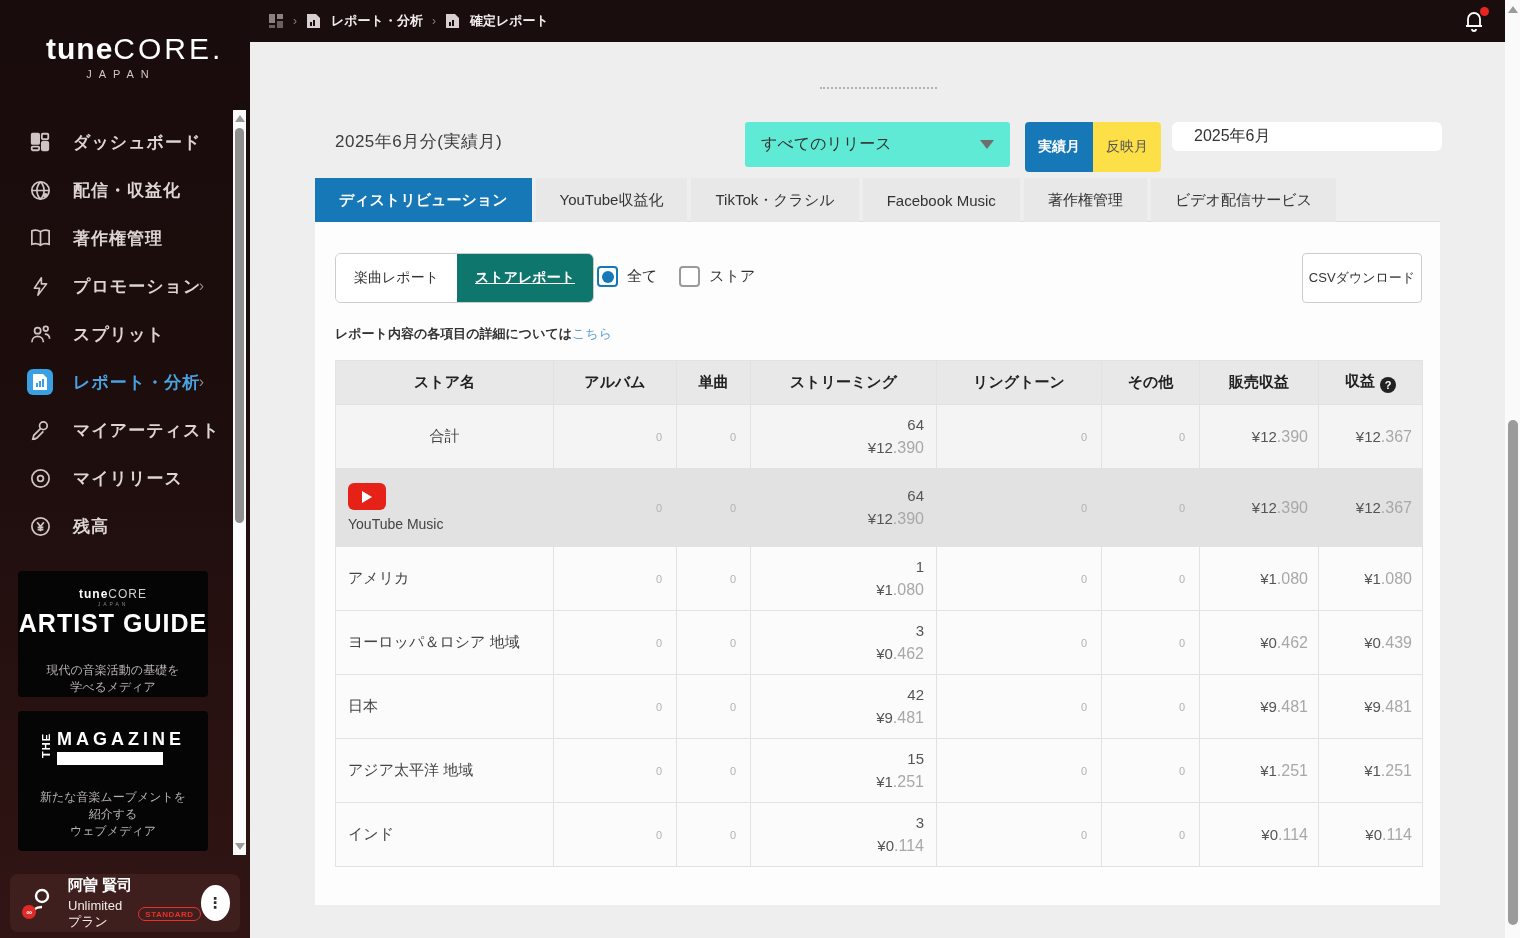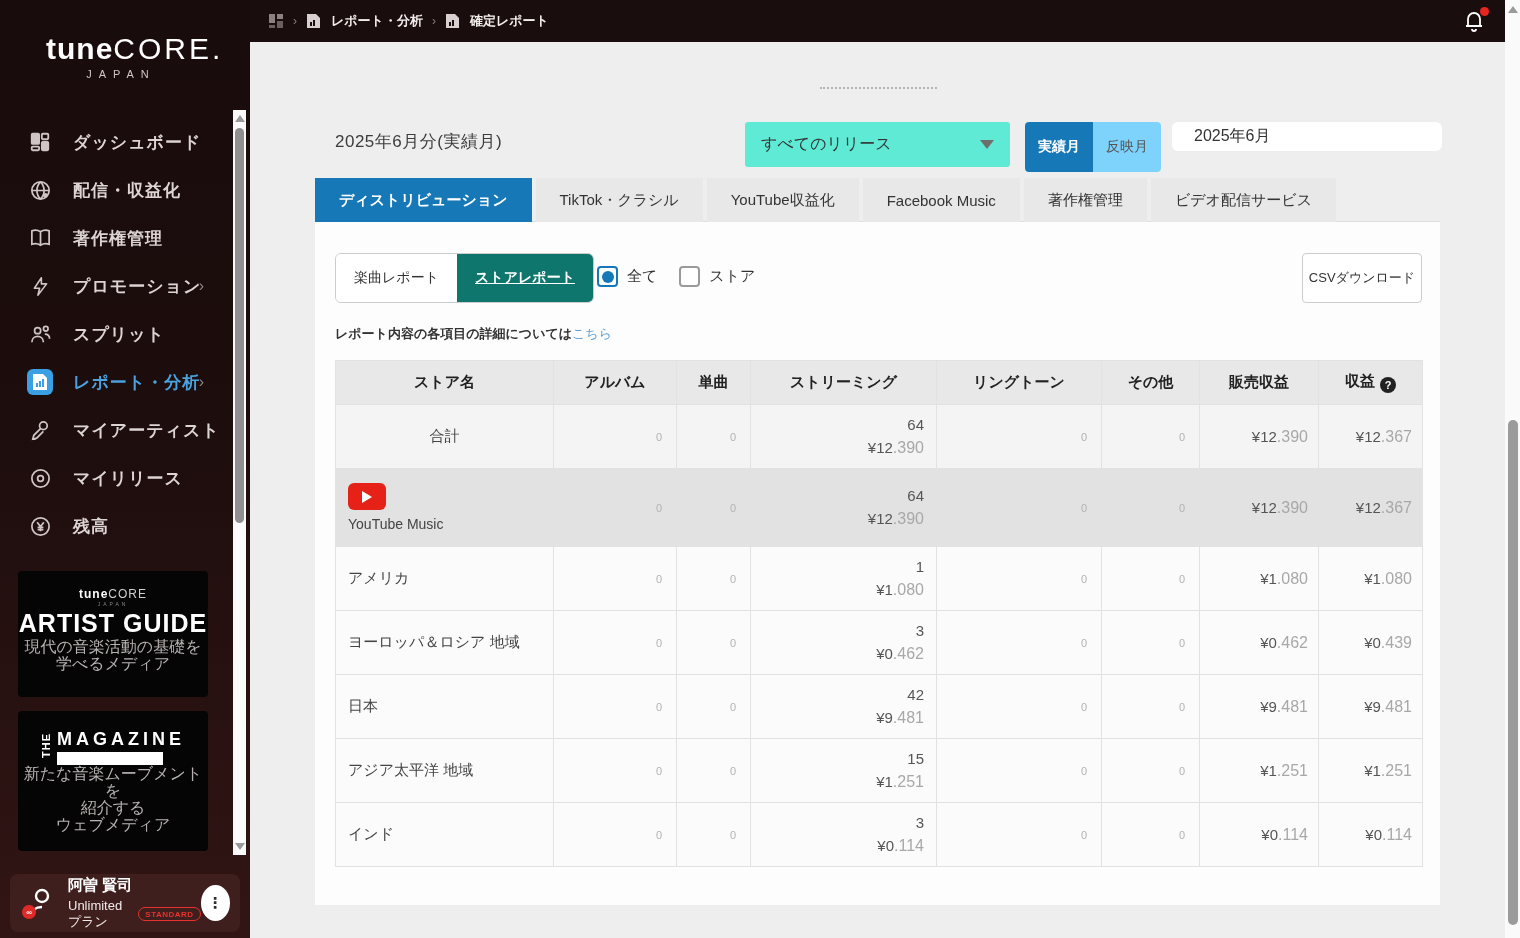--- a/index.html
+++ b/index.html
@@ -38,21 +38,21 @@
   .sb-up { top:5px; border-bottom:7px solid #9a9a9a; }
   .sb-down { bottom:5px; border-top:7px solid #9a9a9a; }
 
   .banner { position:absolute; left:18px; width:190px; background:#050505; border-radius:4px; color:#fff; text-align:center; cursor:pointer; }
   .banner1 { top:571px; height:126px; padding-top:16px; }
   .b1-logo { font-size:12px; letter-spacing:1px; color:#fff; }
   .b1-logo .lt { font-weight:bold; }
   .b1-logo .lc { font-weight:300; color:#cfcfcf; }
   .b1-logo-sub { font-size:5px; letter-spacing:3px; color:#888; }
   .b1-title { font-size:25px; font-weight:800; letter-spacing:1px; margin-top:2px; }
-  .b-sub { font-size:16px; color:#b9b2b2; line-height:17px; margin-top:0; }
+  .b-sub { font-size:12px; color:#b9b2b2; line-height:17px; margin-top:24px; }
   .banner2 { top:711px; height:140px; padding-top:18px; }
   .b2-row { display:flex; align-items:flex-start; justify-content:center; gap:5px; }
   .b2-the { font-size:11px; font-weight:800; letter-spacing:1px; writing-mode:vertical-rl; transform:rotate(180deg); line-height:11px; height:34px; }
   .b2-right { display:flex; flex-direction:column; align-items:flex-start; }
   .b2-title { font-size:18px; font-weight:800; letter-spacing:4px; }
   .b2-bar { width:106px; height:13px; background:#fff; margin-top:2px; }
 
   .user-card { position:absolute; left:10px; top:874px; width:230px; height:58px; background:#3f1f1e; border-radius:8px; display:flex; align-items:center; padding:0 10px 0 16px; }
   .user-ic { position:relative; width:30px; height:32px; margin-right:12px; }
   .user-badge { position:absolute; left:-4px; bottom:0px; width:14px; height:14px; border-radius:50%; background:#e02a28; color:#fff; font-size:8px; font-weight:bold; display:flex; align-items:center; justify-content:center; }
@@ -68,21 +68,21 @@
   .dotted-div { position:absolute; left:570px; top:45px; width:117px; border-top:2px dotted #b7b3b3; }
   .page-title { position:absolute; left:85px; top:88px; font-size:17px; color:#3c3c3c; letter-spacing:0.5px;text-align:center; }
 
   .release-dd { position:absolute; left:495px; top:80px; width:265px; height:45px; background:#5eead4; border-radius:3px; display:flex; align-items:center; padding:0 16px; cursor:pointer; }
   .release-dd .dd-label { font-size:16px; color:#333; }
   .dd-caret { margin-left:auto; width:0; height:0; border-left:7px solid transparent; border-right:7px solid transparent; border-top:9px solid #6e6e6e; }
 
   .seg-month { position:absolute; left:775px; top:80px; height:50px; display:flex; background:#fff; border-radius:4px; overflow:hidden; }
   .seg-month .seg-btn { width:68px; display:flex; align-items:center; justify-content:center; font-size:14px; cursor:pointer; }
   .seg-btn.on { background:#1678b6; color:#fff; font-weight:bold; }
-  .seg-btn.off { background:#7dd3fc; color:#555; }
+  .seg-btn.off { background:#fde047; color:#555; }
 
   .month-box { position:absolute; left:922px; top:80px; width:270px; height:29px; background:#fff; border-radius:6px; display:flex; align-items:center; padding-left:22px; font-size:16px; color:#333; cursor:text; }
 
   
   .tabs { position:absolute; left:65px; top:136px; display:flex; gap:4px; z-index:2; }
   .tab { height:44px; display:flex; align-items:center; padding:0 24px; background:#e9e8e8; font-size:15px; color:#333; cursor:pointer; white-space:nowrap; }
   .tab.active { background:#1678b6; color:#fff; font-weight:bold; }
 
   .panel { position:absolute; left:65px; top:179px; width:1125px; height:684px; background:#fdfdfd; border-top:1px solid #ddd; }
 
@@ -333,22 +333,22 @@
 
   <div class="seg-month">
     <span class="seg-btn on">実績月</span>
     <span class="seg-btn off">反映月</span>
   </div>
 
   <div class="month-box">2025年6月</div>
 
   <div class="tabs">
     <span class="tab active">ディストリビューション</span>
+    <span class="tab">YouTube収益化</span>
     <span class="tab">TikTok・クラシル</span>
-    <span class="tab">YouTube収益化</span>
     <span class="tab">Facebook Music</span>
     <span class="tab">著作権管理</span>
     <span class="tab">ビデオ配信サービス</span>
   </div>
 
   <div class="panel">
     <div class="seg-report">
       <span class="rseg off">楽曲レポート</span>
       <span class="rseg on">ストアレポート</span>
     </div>

